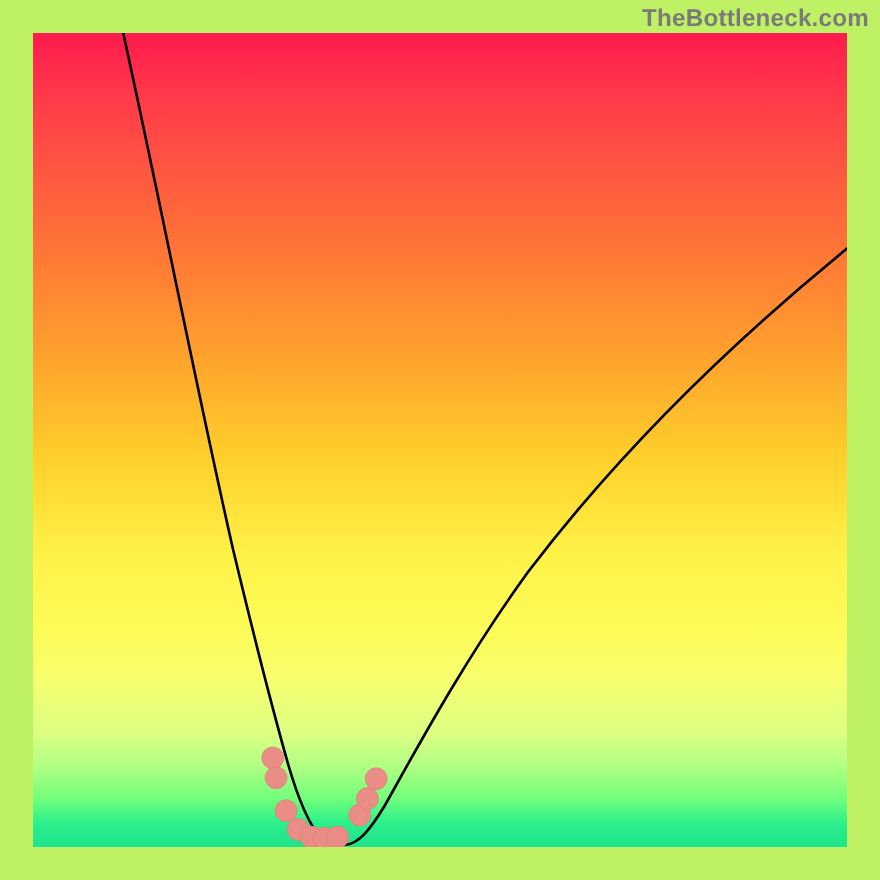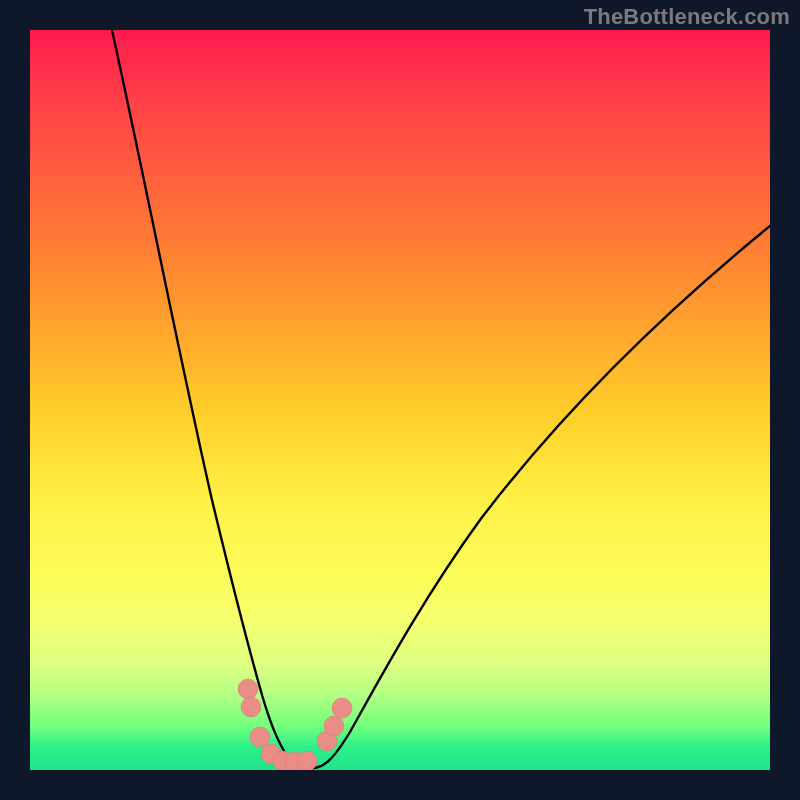--- a/index.html
+++ b/index.html
@@ -10,21 +10,21 @@
     background: #000;
     overflow: hidden;
     font-family: Arial, Helvetica, sans-serif;
   }
   .frame {
     position: absolute;
     left: 0;
     top: 0;
     width: 800px;
     height: 800px;
-    background: #0f172a;
+    background: #bef264;
   }
   .plot {
     position: absolute;
     left: 30px;
     top: 30px;
     width: 740px;
     height: 740px;
     
     background: linear-gradient(
       to bottom,

